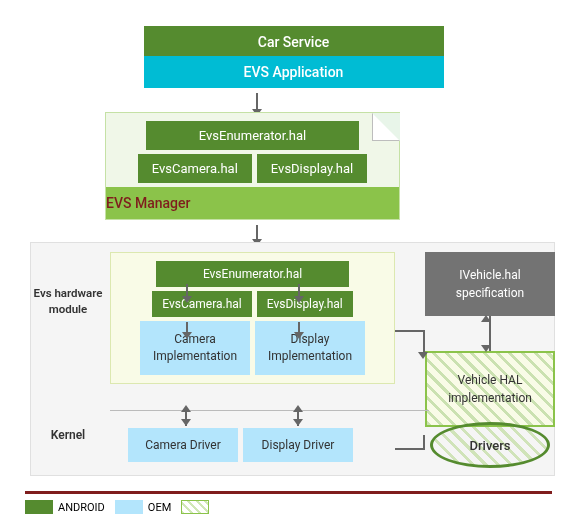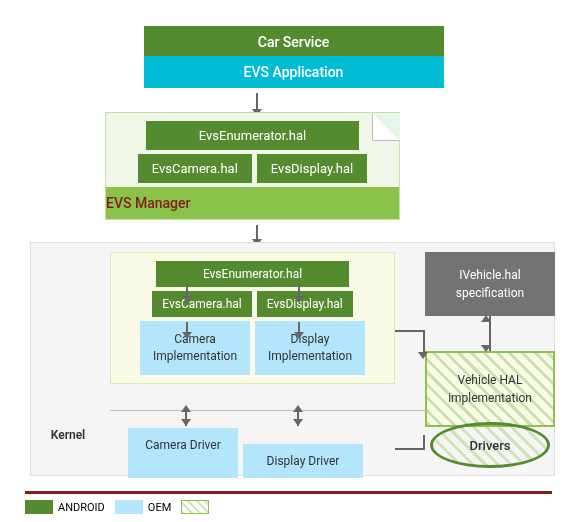--- a/index.html
+++ b/index.html
@@ -98,20 +98,21 @@
                 border-style:solid; border-width:0 28px 28px 0; border-color:transparent #e8f5e9 transparent transparent; z-index:2;"></div>
   </div>
 
   <div class="vert-arrow" style="height:14px; left:256px; top:225px;"></div>
 
   <div style="position:absolute; top:242px; left:30px; right:22px; bottom:46px; background:#f5f5f5; border:1px solid #e0e0e0;">
   </div>
 
   <div style="position:absolute; top:410px; left:110px; right:148px; height:1px; background:#bbb; z-index:5;"></div>
 
+  <div style="position:absolute; top:285px; left:32px; width:72px; text-align:center; font-size:11.5px; font-weight:600; color:#333; line-height:1.4;">Evs hardware module</div>
 
   <div style="position:absolute; top:428px; left:32px; width:72px; text-align:center; font-size:12px; font-weight:600; color:#333;">Kernel</div>
 
   <div style="position:absolute; top:252px; left:110px; width:285px; background:#f9fbe7; border:1px solid #dce8b0; z-index:2;">
 
     <div style="margin:8px 45px 4px 45px; background:#558b2f; color:#fff; text-align:center; padding:6px 0; font-size:12px;">EvsEnumerator.hal</div>
 
     <div style="display:flex; gap:5px; justify-content:center; margin-bottom:4px;">
       <div style="background:#558b2f; color:#fff; padding:6px 10px; font-size:12px;">EvsCamera.hal</div>
       <div style="background:#558b2f; color:#fff; padding:6px 10px; font-size:12px;">EvsDisplay.hal</div>
@@ -132,21 +133,21 @@
   <div style="position:absolute; top:412px; left:185px; width:2px; height:14px; background:#666; z-index:5;"></div>
   <div style="position:absolute; top:405px; left:181px; width:0; height:0; border-left:5px solid transparent; border-right:5px solid transparent; border-bottom:7px solid #666; z-index:5;"></div>
   <div style="position:absolute; top:419px; left:181px; width:0; height:0; border-left:5px solid transparent; border-right:5px solid transparent; border-top:7px solid #666; z-index:5;"></div>
 
   <div style="position:absolute; top:412px; left:297px; width:2px; height:14px; background:#666; z-index:5;"></div>
   <div style="position:absolute; top:405px; left:293px; width:0; height:0; border-left:5px solid transparent; border-right:5px solid transparent; border-bottom:7px solid #666; z-index:5;"></div>
   <div style="position:absolute; top:419px; left:293px; width:0; height:0; border-left:5px solid transparent; border-right:5px solid transparent; border-top:7px solid #666; z-index:5;"></div>
 
   <div style="display:flex; gap:5px; position:absolute; top:428px; left:128px; z-index:3;">
     <div style="background:#b3e5fc; color:#333; text-align:center; padding:10px 0; font-size:12px; width:110px;">Camera Driver</div>
-    <div style="background:#b3e5fc; color:#333; text-align:center; padding:10px 0; font-size:12px; width:120px;margin-top:16px;">Display Driver</div>
+    <div style="background:#b3e5fc; color:#333; text-align:center; padding:10px 0; font-size:12px; width:110px;">Display Driver</div>
   </div>
 
   <div style="position:absolute; top:252px; right:22px; width:130px; z-index:3;">
     <div style="background:#737373; color:#fff; text-align:center; padding:14px 8px; font-size:12px; line-height:1.5;">IVehicle.hal specification</div>
 
     <div style="height:35px; position:relative; display:flex; justify-content:center;">
 
       <div style="position:absolute; top:0; left:50%; transform:translateX(-50%); width:2px; height:100%; background:#666;"></div>
       <div style="position:absolute; top:-1px; left:50%; transform:translateX(-50%); margin-left:-4px; width:0; height:0; border-left:5px solid transparent; border-right:5px solid transparent; border-bottom:7px solid #666;"></div>
       <div style="position:absolute; bottom:-1px; left:50%; transform:translateX(-50%); margin-left:-4px; width:0; height:0; border-left:5px solid transparent; border-right:5px solid transparent; border-top:7px solid #666;"></div>

